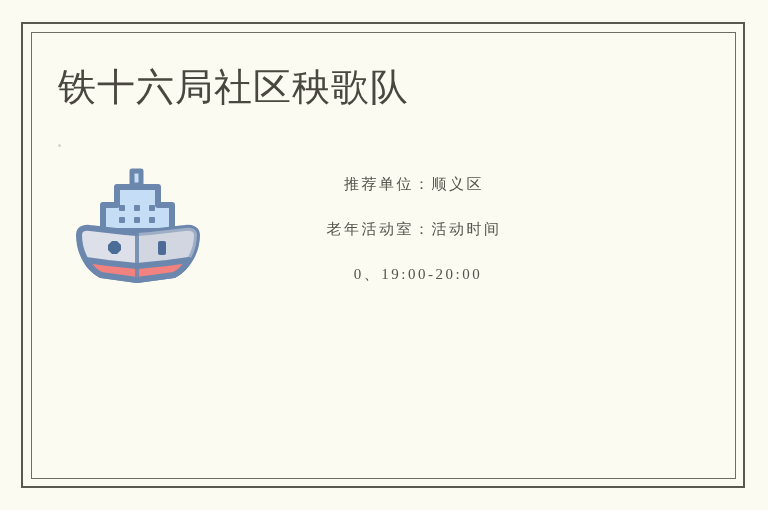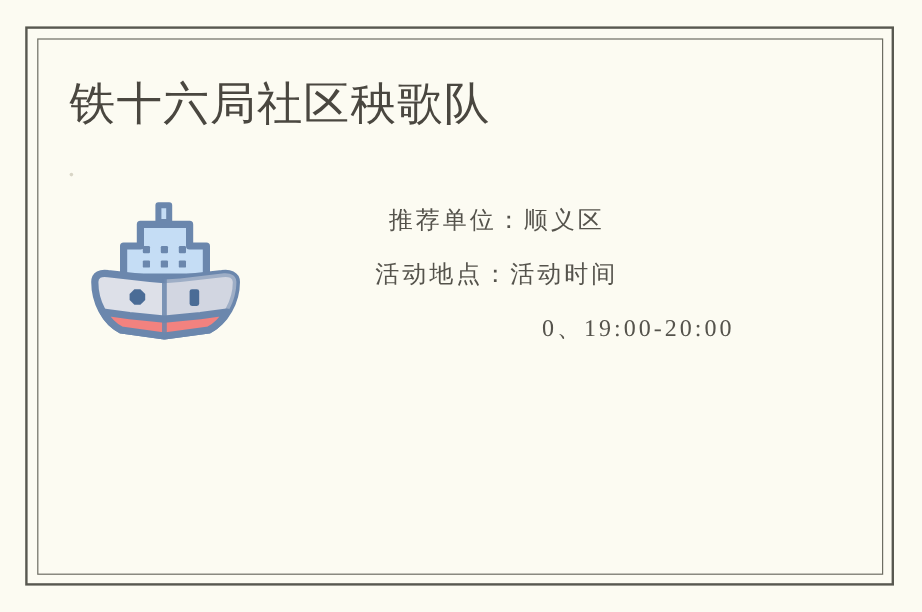--- a/index.html
+++ b/index.html
@@ -82,29 +82,29 @@
   .ship-icon svg { display: block; width: 100%; height: 100%; }
 
   
   .info-block {
     position: absolute;
     left: 185px;
     top: 130px;
     width: 396px;
     text-align: center;
     font-family: "Liberation Serif", "DejaVu Serif", serif;
-    font-size: 20px;
+    font-size: 15px;
     line-height: 45px;
     color: #55534c;
     letter-spacing: 2.5px;
   }
 
   
   .row { display: block; white-space: nowrap; }
-  .row-tail { display: block; text-align: right; white-space: nowrap; margin-left: 8px; }
+  .row-tail { display: block; text-align: center; white-space: nowrap; margin-left: 8px; }
 </style>
 </head>
 <body>
 
 <div class="frame-outer"></div>
 <div class="frame-inner"></div>
 
 <div class="card">
 
   <h1 class="title">铁十六局社区秧歌队</h1>
@@ -143,21 +143,21 @@
   </div>
 
   <div class="info-block">
 
     <div class="row">
       <span>推荐单位：</span><span>顺义区</span>
     </div>
 
 
     <div class="row">
-      <span>活动地点：</span><span>活动时间</span>
+      <span>老年活动室：</span><span>活动时间</span>
     </div>
 
 
     <div class="row-tail">
       <span>0、19:00-20:00</span>
     </div>
 
   </div>
 
 </div>

